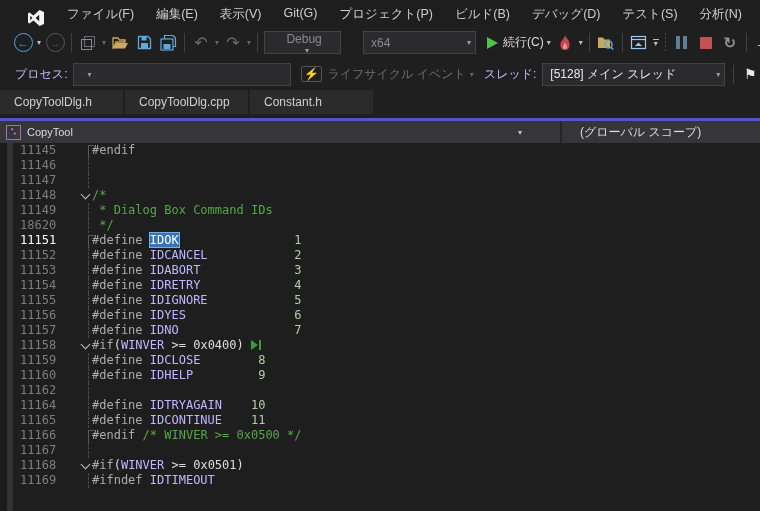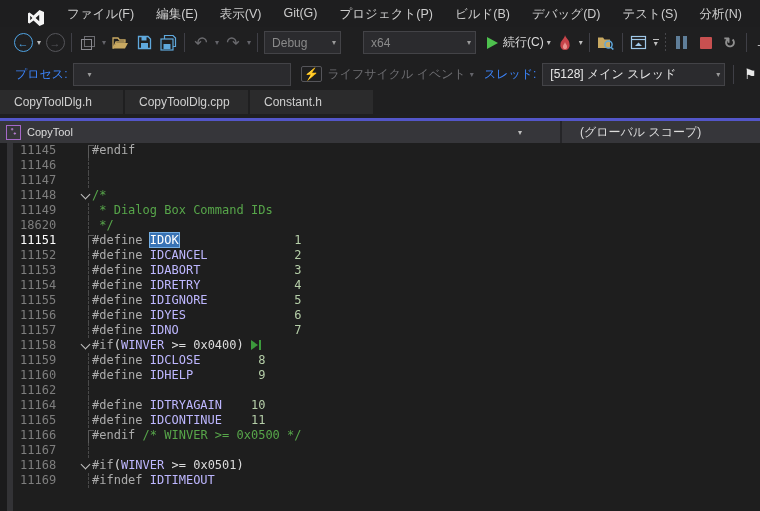--- a/index.html
+++ b/index.html
@@ -21,21 +21,21 @@
   .tbtn{display:flex;align-items:center;justify-content:center;height:24px;min-width:22px;padding:0 1px;flex:none;}
   .caret{font-size:8px;color:#BFBFBF;padding:0 2px;flex:none;}
   .caret.dis{color:#64646A;}
   .circle-btn{width:17px;height:17px;border-radius:50%;border:1.5px solid #4FA3E3;color:#4FA3E3;
               display:flex;align-items:center;justify-content:center;font-size:11px;font-weight:bold;}
   .circle-btn.dis{border-color:#55555A;color:#55555A;}
   .combo{height:21px;background:#2B2B2E;border:1px solid #434347;display:flex;align-items:center;
          padding:0 4px 0 7px;font-size:12px;color:#E8E8E8;flex:none;justify-content:space-between;}
   .combo .cbx-caret{font-size:8px;color:#9A9A9A;margin-left:6px;}
   .combo.dim{color:#8A8A8A;}
-  .tb-label{color:#3b82f6;font-size:12px;margin:0 6px 0 4px;flex:none;}
+  .tb-label{color:#c4b5fd;font-size:12px;margin:0 6px 0 4px;flex:none;}
   .dis-label{color:#6E6E72;font-size:12px;margin:0 2px;}
   .play-tri{width:0;height:0;border-left:11px solid #4EC14E;border-top:6.5px solid transparent;border-bottom:6.5px solid transparent;margin:0 5px 0 4px;}
   .cont-label{color:#DCDCDC;font-size:12px;}
   .stop-sq{width:12px;height:12px;background:#C75050;border-radius:1px;}
   .pause-bars{display:flex;gap:3px;}
   .pause-bars i{width:4px;height:13px;background:#5F7E99;display:block;}
   .arrow-glyph{color:#E8E8E8;font-size:16px;font-weight:bold;}
   .restart-glyph{color:#8F8F8F;font-size:15px;font-weight:bold;}
   .undo-glyph{color:#6A6A6E;font-size:16px;}
   .flag-glyph{color:#E8E8E8;font-size:14px;}
@@ -152,21 +152,21 @@
         <span class="undo-glyph">↶</span>
       </span>
     <span class="caret dis">▾</span>
     <span class="tbtn">
         <span class="undo-glyph">↷</span>
       </span>
     <span class="caret dis">▾</span>
 
     <span class="tsep"></span>
 
-    <span class="combo dim" style="width:64px;margin-left:2px;">
+    <span class="combo dim" style="width:64px;margin-left:2px;flex-direction:column;">
       <span>Debug</span>
       <span class="cbx-caret">▾</span>
     </span>
     <span class="combo dim" style="width:100px;margin-left:22px;">
       <span>x64</span>
       <span class="cbx-caret">▾</span>
     </span>
 
     <span class="tbtn" style="margin-left:6px;">
       <span class="play-tri"></span>

